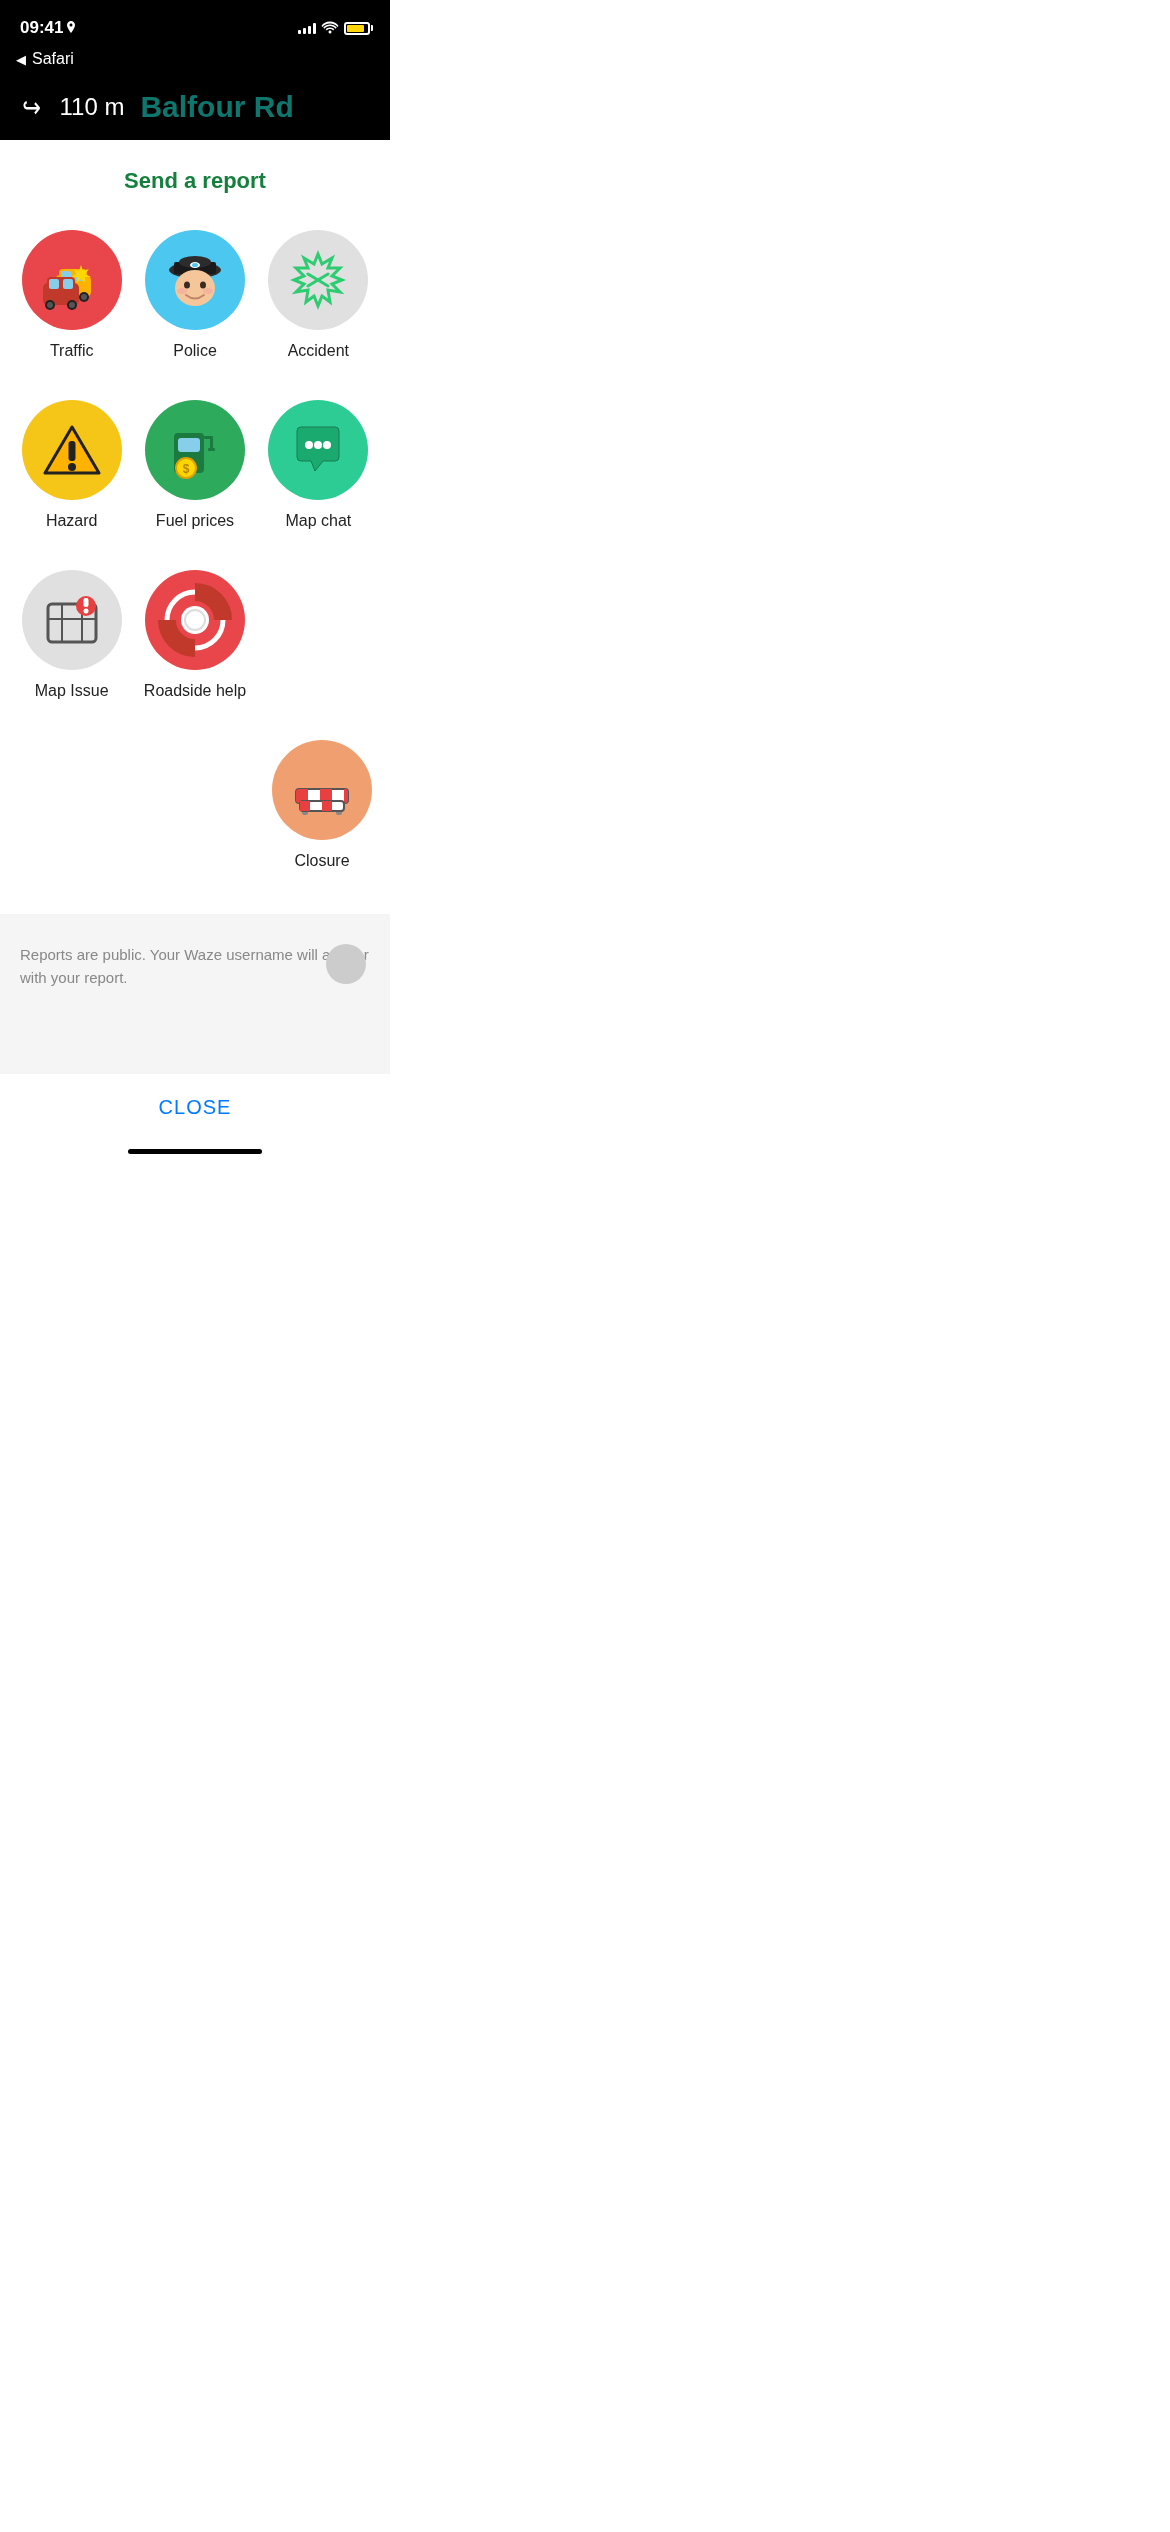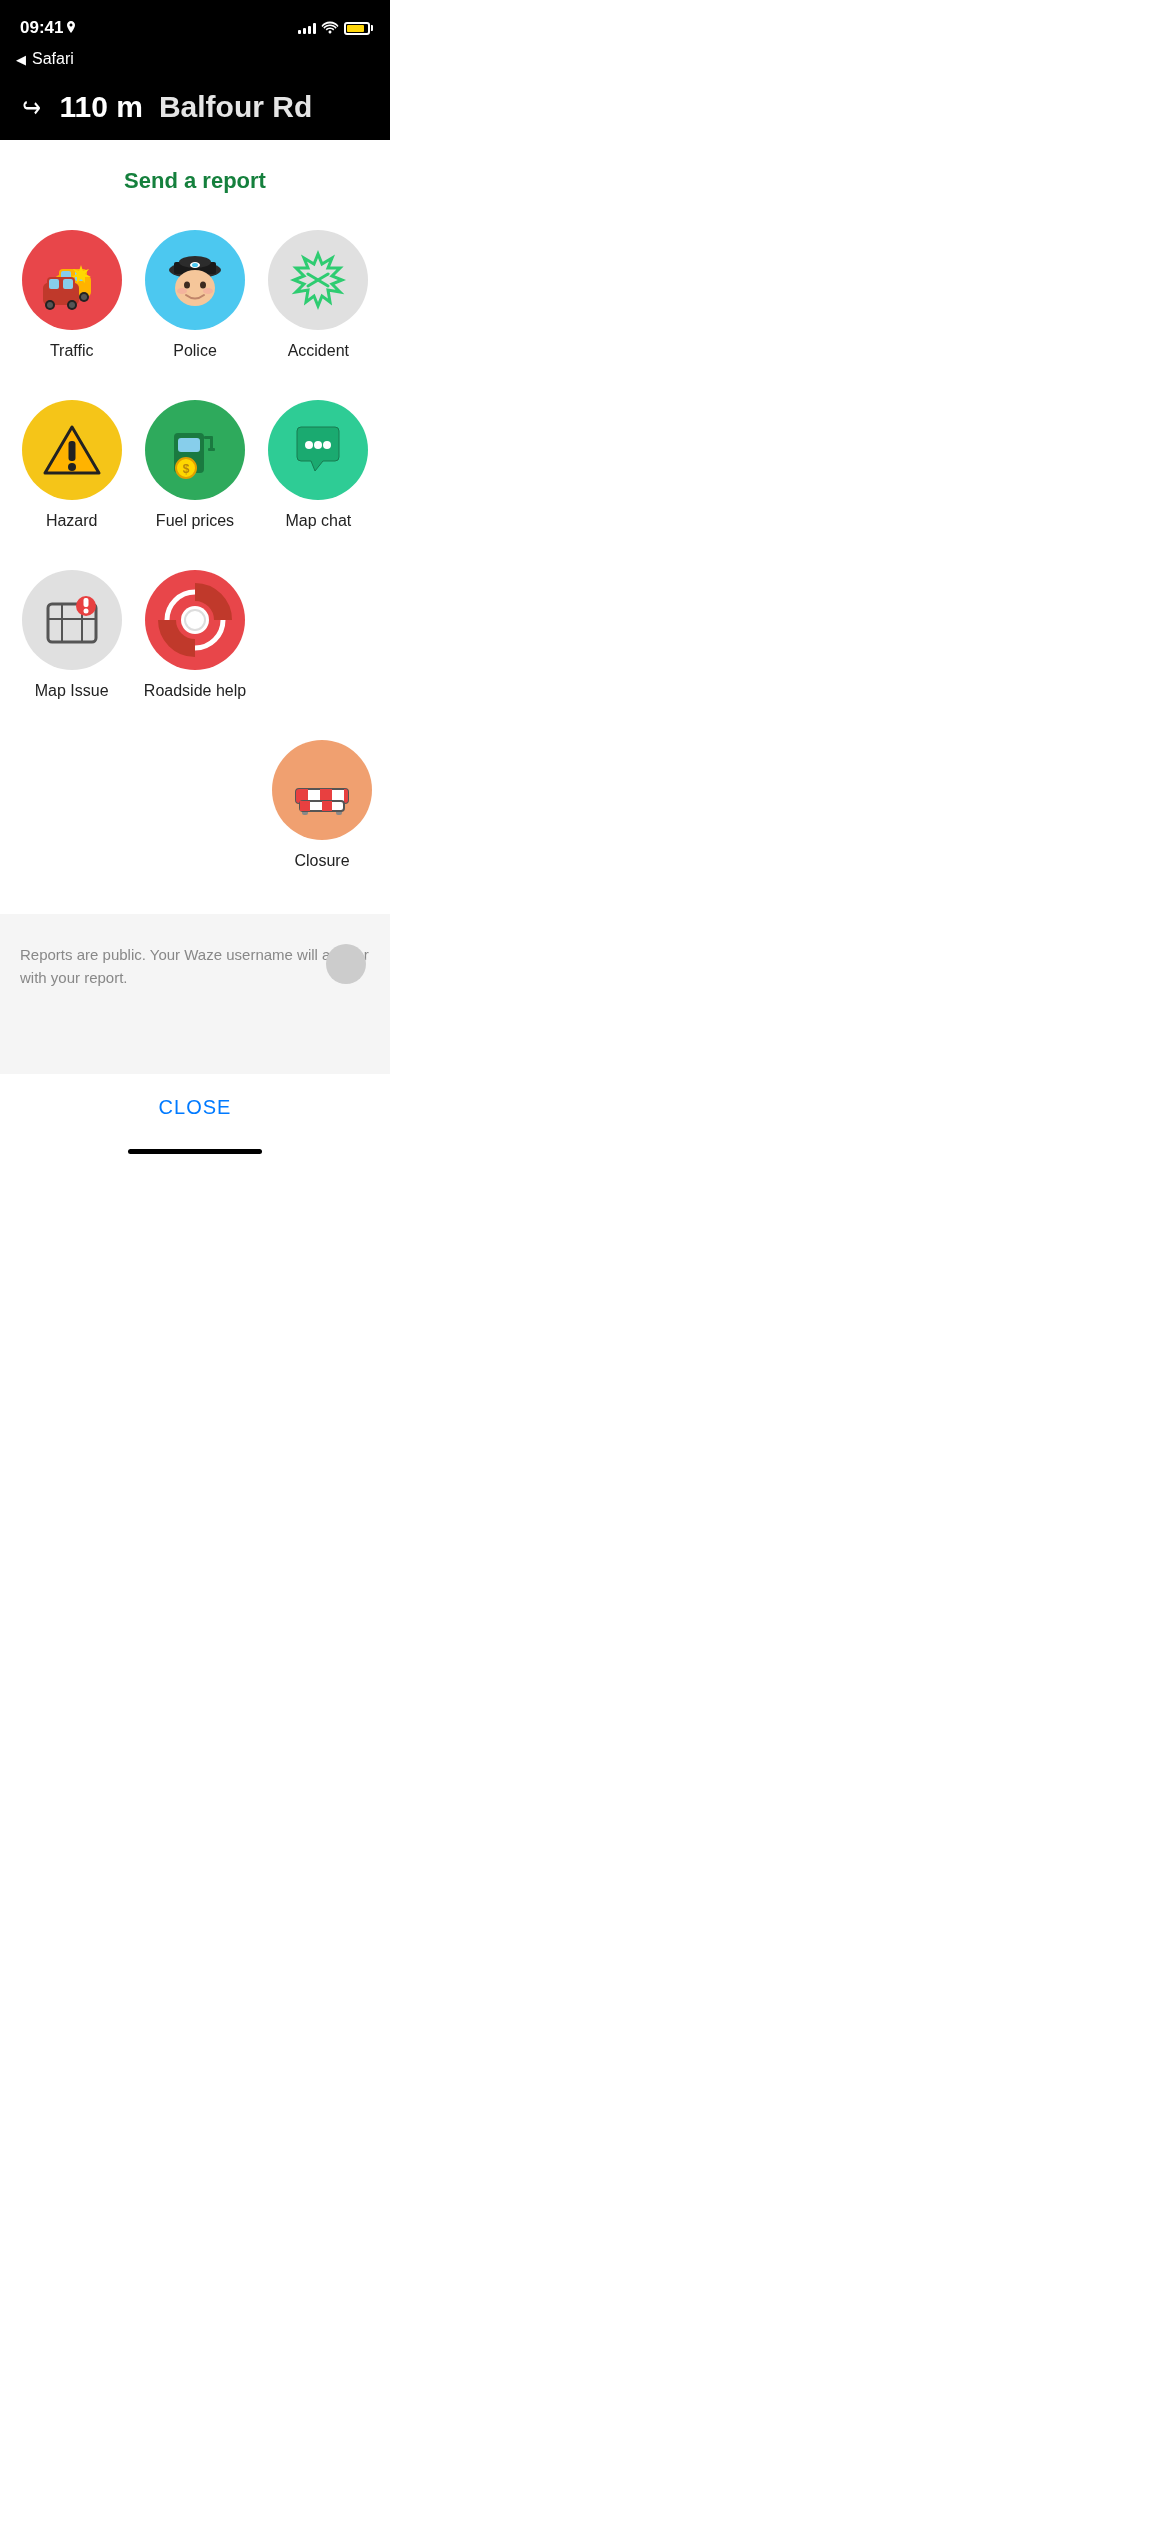--- a/index.html
+++ b/index.html
@@ -97,27 +97,27 @@
       padding: 12px 20px 16px;
       display: flex;
       align-items: center;
       gap: 16px;
     }
     .nav-arrow {
       font-size: 28px;
       transform: scaleX(0.8);
     }
     .nav-distance {
-      font-size: 30px;
-      font-weight: 700;
+      font-size: 24px;
+      font-weight: 400;
     }
     .nav-street {
       font-size: 30px;
       font-weight: 700;
-      color: #e5e5e5;
+      color: #0f766e;
     }
 
     
     .main-content {
       background: #fff;
       padding: 0 0 20px;
     }
 
     .report-title {
       text-align: center;

